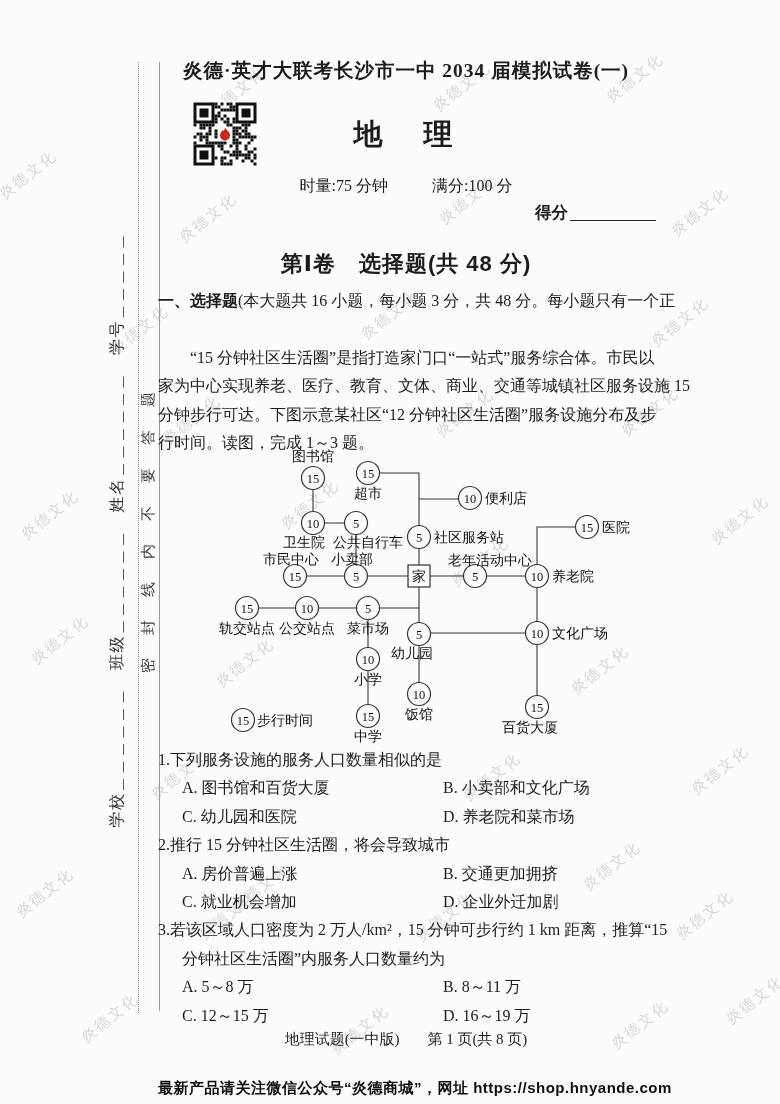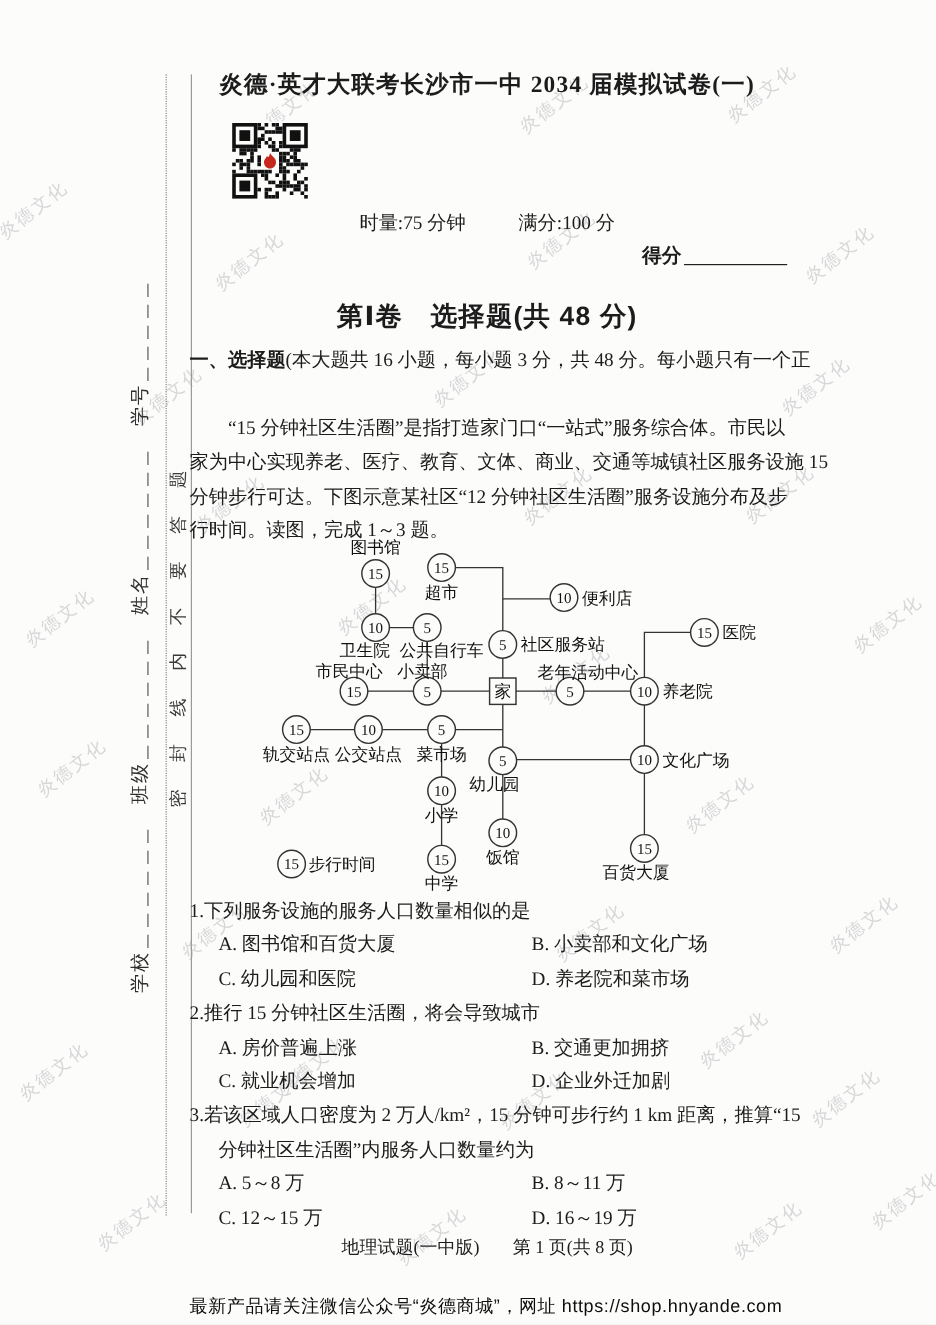--- a/index.html
+++ b/index.html
@@ -37,21 +37,21 @@
   .optB{position:absolute;left:285px;white-space:nowrap;}
   
   svg.diagram{position:absolute;left:0;top:0;pointer-events:none;}
   .dg-line{stroke:#333;stroke-width:1.1;fill:none;}
   .dg-circle{fill:#fcfcfb;stroke:#333;stroke-width:1.2;}
   .dg-num{font-size:12.5px;fill:#111;text-anchor:middle;font-family:"Liberation Serif","DejaVu Serif",serif;}
   .dg-label{font-size:14px;fill:#111;font-family:"Liberation Serif","DejaVu Serif",serif;}
   
   .footer{top:1030px;font-size:15px;}
   .footer span{margin:0 12px;}
-  .bottom-bar{position:absolute;left:158px;top:1079px;font-size:15px;font-weight:normal;color:#0e0e0e;
+  .bottom-bar{position:absolute;left:158px;top:1079px;font-size:15px;font-weight:bold;color:#0e0e0e;
               font-family:"Liberation Sans","DejaVu Sans",sans-serif;letter-spacing:.5px;}
 </style>
 </head>
 <body>
 
 <div class="page">
 
   <div id="wm-layer">
       <span class="wm" style="left: 237px; top: 92px;">炎德文化</span>
       <span class="wm" style="left: 462px; top: 87px;">炎德文化</span>
@@ -228,20 +228,21 @@
       <rect x="4.5" y="4.5" width="15" height="15" fill="#fcfcfb"></rect>
       <rect x="7.5" y="7.5" width="9" height="9" fill="#111"></rect>
       <rect x="43.5" y="1.5" width="21" height="21" fill="#111"></rect>
       <rect x="46.5" y="4.5" width="15" height="15" fill="#fcfcfb"></rect>
       <rect x="49.5" y="7.5" width="9" height="9" fill="#111"></rect>
       <rect x="1.5" y="43.5" width="21" height="21" fill="#111"></rect>
       <rect x="4.5" y="46.5" width="15" height="15" fill="#fcfcfb"></rect>
       <rect x="7.5" y="49.5" width="9" height="9" fill="#111"></rect>
       <path d="M33,26.5 C34.5,29.5 38,30.5 38,34 C38,37.2 35.8,39.5 33,39.5 C30.2,39.5 28,37.2 28,34 C28,31.8 29.6,30.8 30.6,28.9 C31.2,30.2 32.4,30.4 33,26.5 Z" fill="#c5281c"></path>
     </svg>
+  <div class="hbox subject abs sans nowrap">地　理</div>
   <div class="hbox meta abs nowrap">
     <span>时量:75 分钟</span>
     <span>满分:100 分</span>
   </div>
   <div class="score sans">
     <span>得分</span><span class="score-line"></span>
   </div>
 
   <div class="hbox volume abs sans nowrap">第Ⅰ卷　选择题(共 48 分)</div>
 

